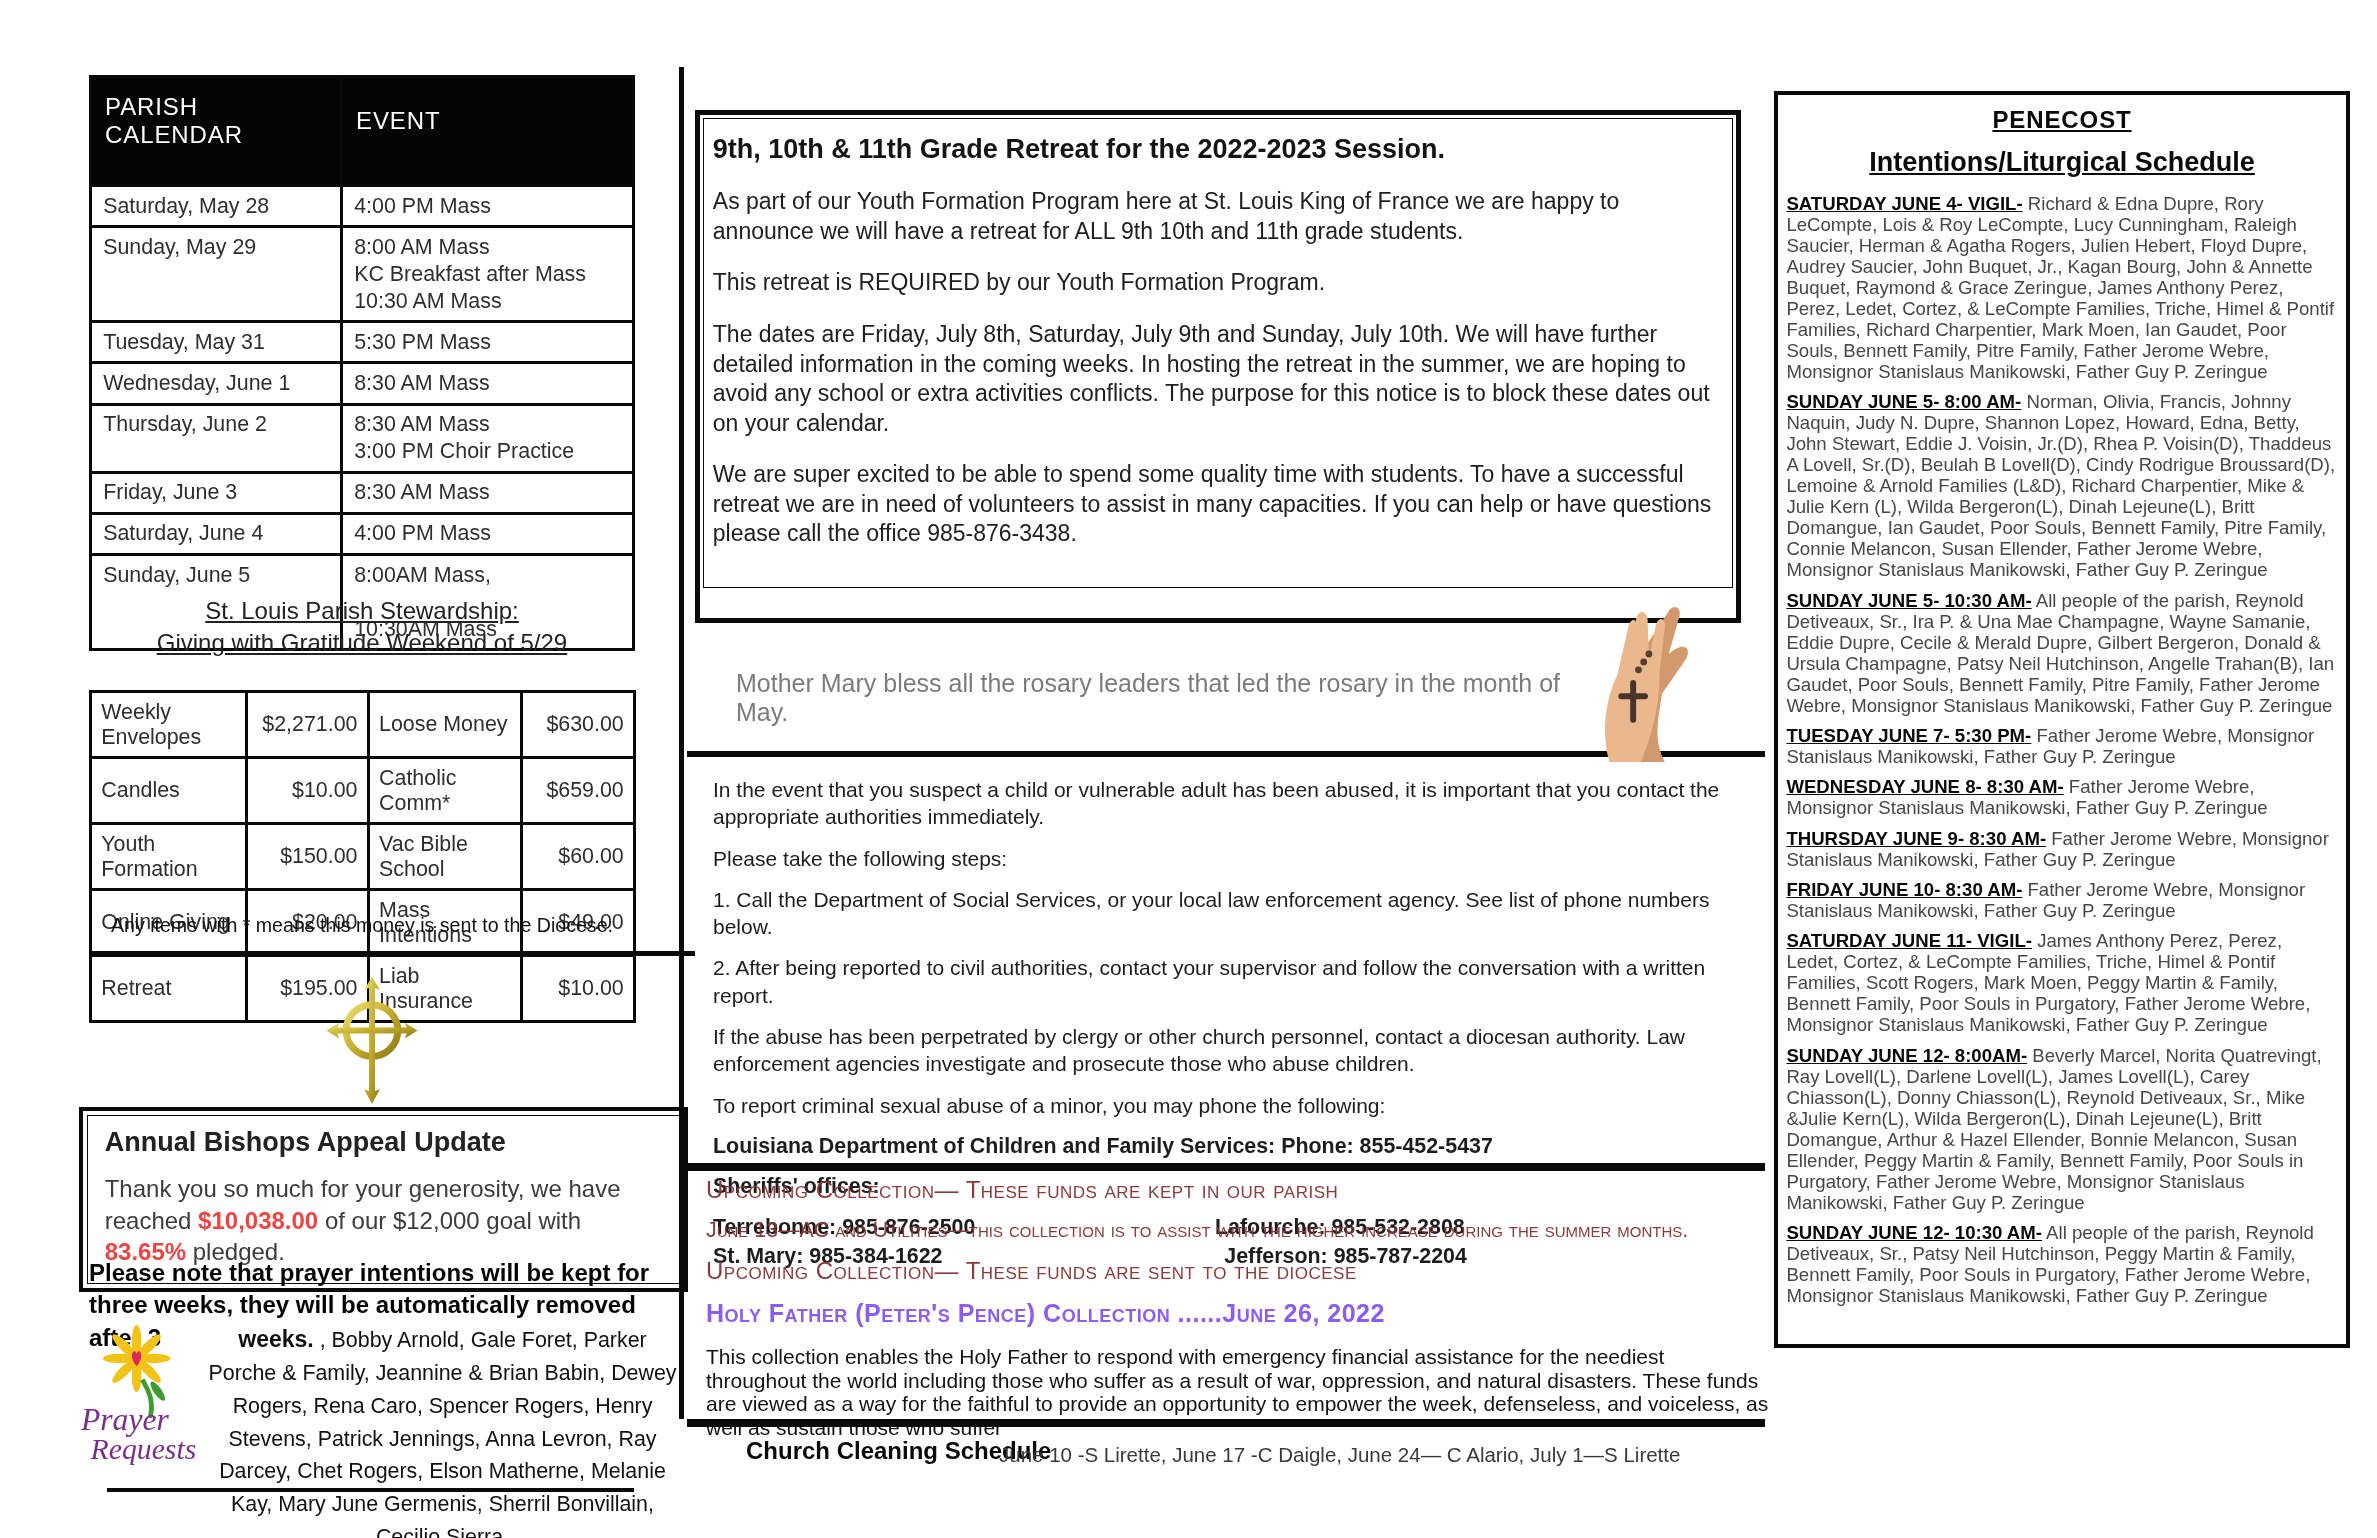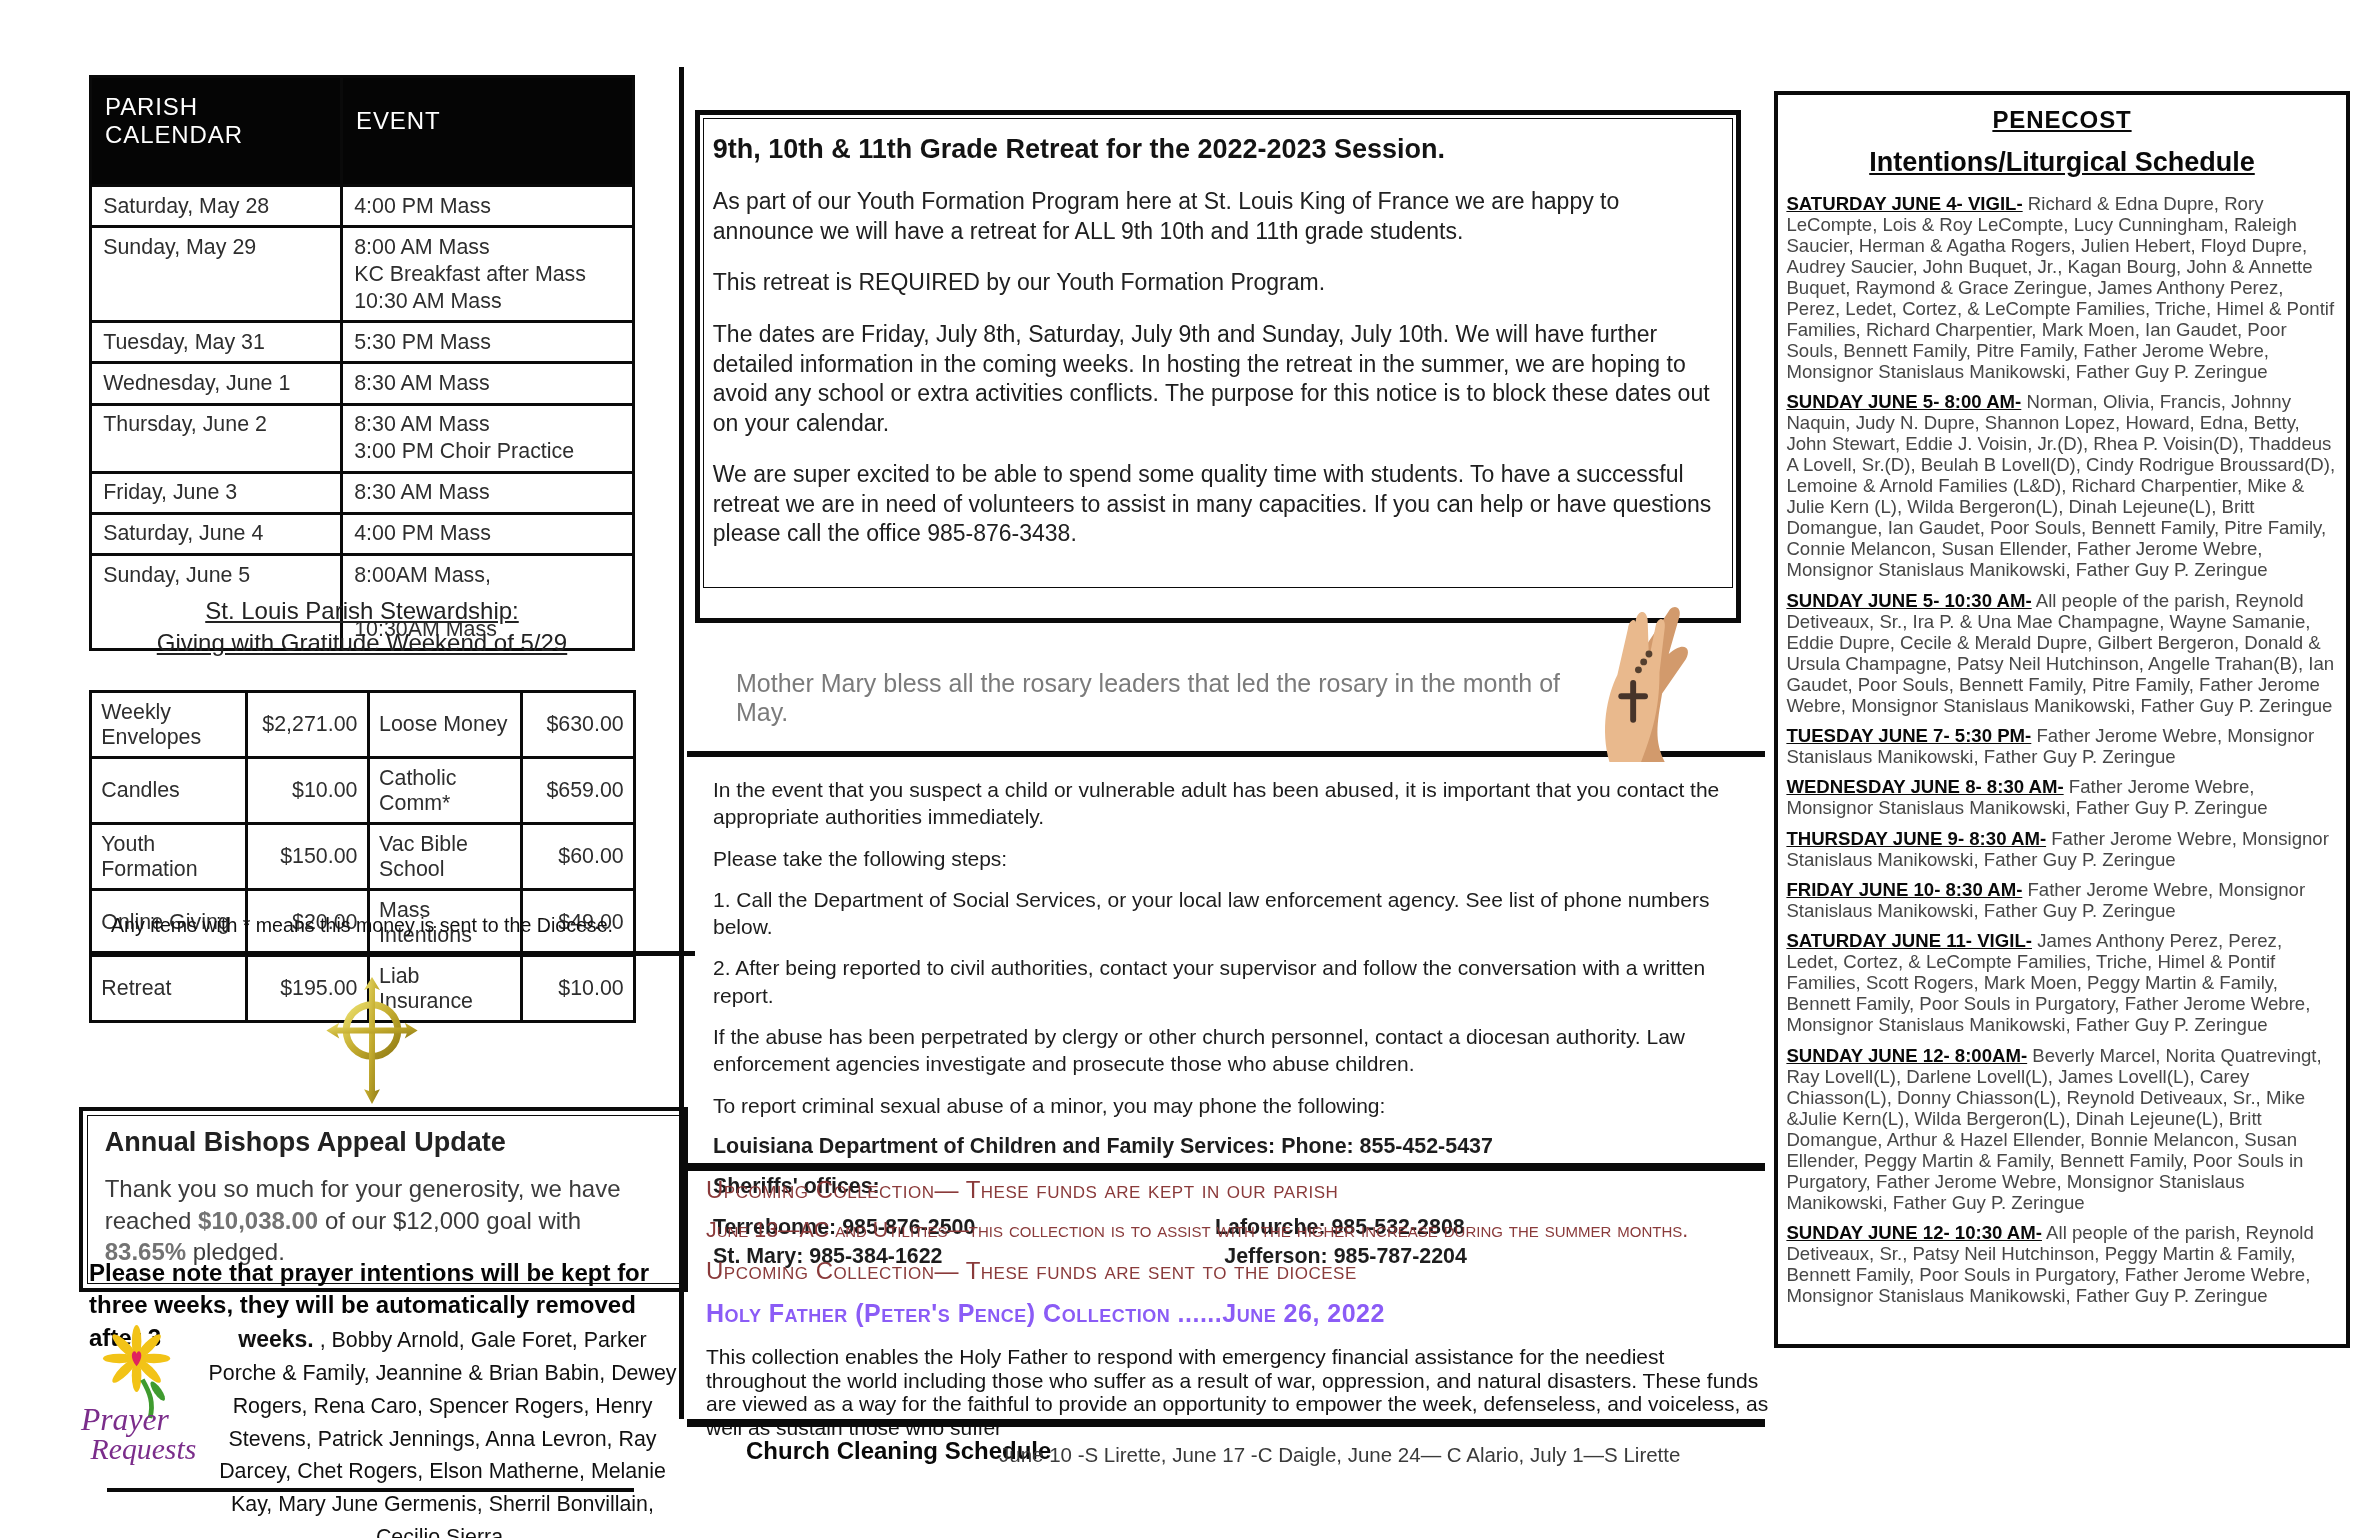--- a/index.html
+++ b/index.html
@@ -23,21 +23,21 @@
   .stew td{font-size:21.4px;color:#2e2e2e;padding:6.5px 9.3px;}
   .stew .money{text-align:right;width:104px;}
   .stew .lbl{width:168px;}
   .note{left:89px;top:914px;width:546px;text-align:center;font-size:19.6px;color:#111;}
   .lrule{left:89px;top:951px;width:606px;height:4.7px;background:#0a0a0a;}
 
   .appeal{left:79px;top:1107px;width:601px;border:4.7px solid #0a0a0a;background:#fff;}
   .appeal-in{border:1.9px solid #0a0a0a;margin:3.7px;padding:11.2px 17px 15px 17px;}
   .appeal-title{font-size:27px;font-weight:bold;margin-bottom:15px;}
   .appeal-body{font-size:24px;line-height:1.32;color:#3c3c3c;}
-  .appeal-body b{color:#737373;}
+  .appeal-body b{color:#ef4444;}
 
   .pray-note{left:89px;top:1257px;width:597px;font-weight:bold;
              font-size:24px;line-height:1.35;color:#050505;}
   .pray-names{left:207px;top:1322px;width:471px;text-align:center;font-size:21.4px;
               line-height:1.53;color:#111;}
   .pray-names b{font-size:23px;}
   .pray-underline{left:107px;top:1488px;width:527px;height:3.7px;background:#0a0a0a;}
 
   
   .vdiv{left:679px;top:67px;width:4.7px;height:1352px;background:#0a0a0a;}

